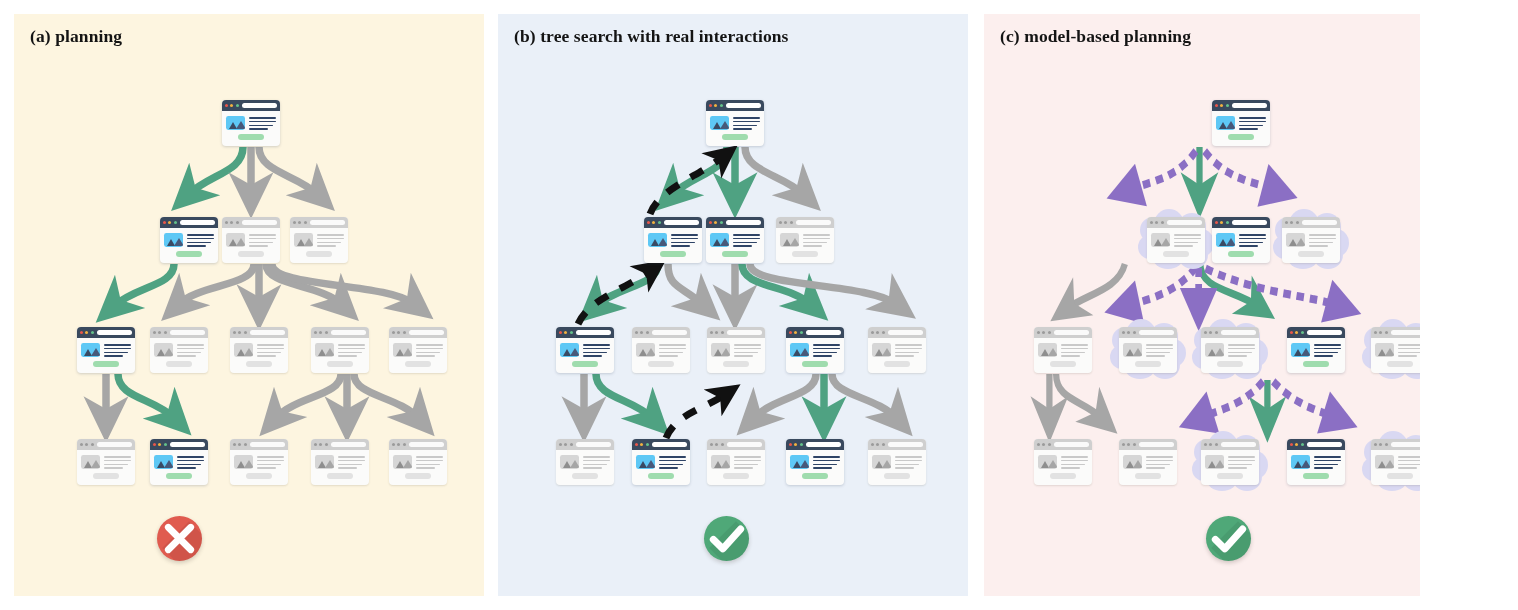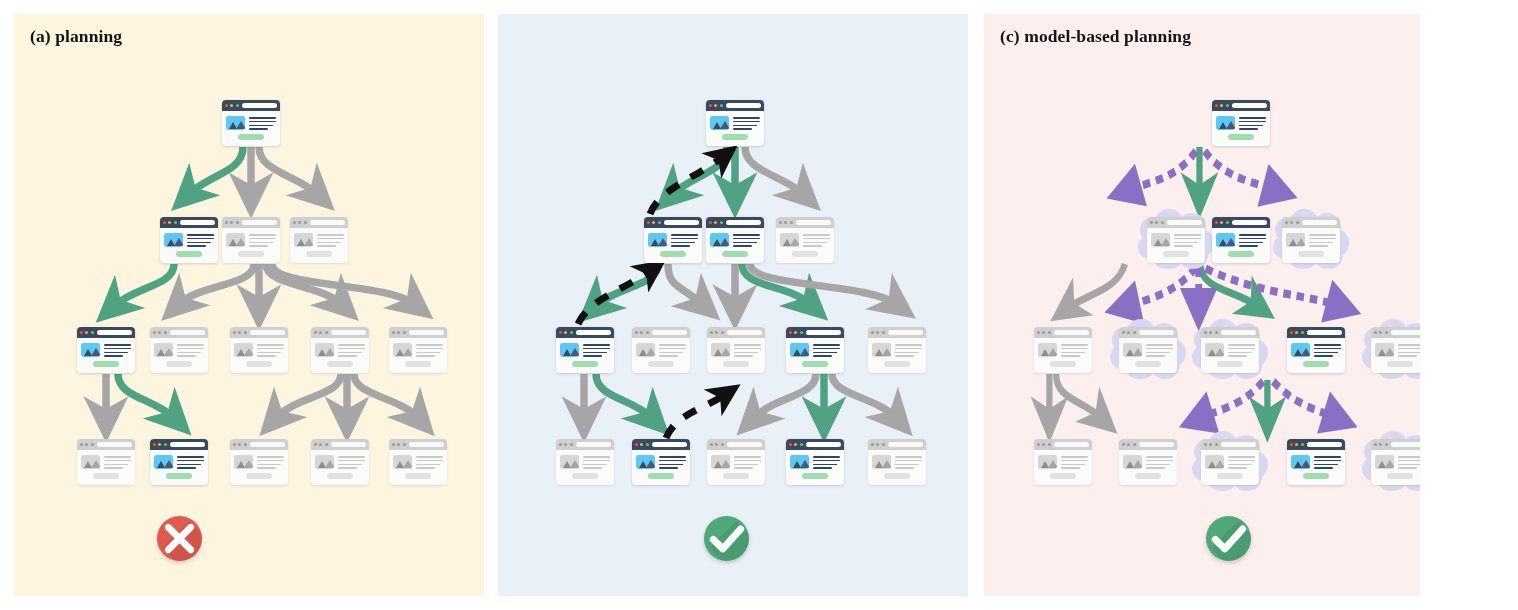--- a/index.html
+++ b/index.html
@@ -395,20 +395,21 @@
       <div class="badge fail" style="left:143px;top:502px;">
         <span class="shade"></span>
         <svg width="24" height="24" viewBox="0 0 24 24">
           <path d="M6 6 L18 18 M18 6 L6 18" stroke="#ffffff" stroke-width="3.6" stroke-linecap="round"></path>
         </svg>
       </div>
     </div>
   </div>
 
   <div class="panel" id="panel-b">
+    <div class="panel-title">(b) tree search with real interactions</div>
     <div class="stage">
       <svg viewBox="0 0 470 582" preserveAspectRatio="none">
         <defs>
           <marker id="bgH" markerWidth="7" markerHeight="7" refX="3.3" refY="3.4" orient="auto">
             <path d="M0.4,0.4 L6.6,3.4 L0.4,6.4 L2.1,3.4 Z" fill="#4fa282"></path>
           </marker>
           <marker id="bgG" markerWidth="7" markerHeight="7" refX="3.3" refY="3.4" orient="auto">
             <path d="M0.4,0.4 L6.6,3.4 L0.4,6.4 L2.1,3.4 Z" fill="#a6a6a6"></path>
           </marker>
           <marker id="bgK" markerWidth="5.4" markerHeight="5.4" refX="2.6" refY="2.6" orient="auto">

